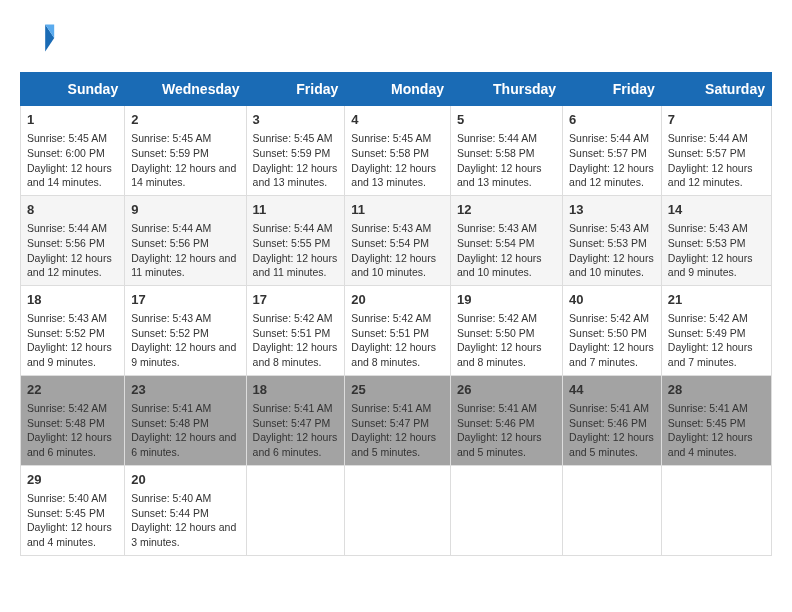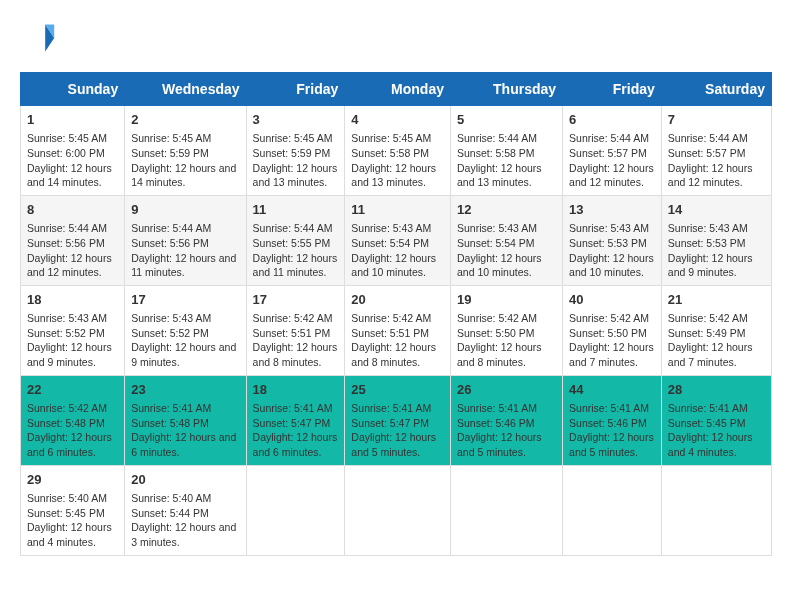--- a/index.html
+++ b/index.html
@@ -140,21 +140,21 @@
       </tr>
       <tr>
         <td><span class="day-num">18</span><span>Sunrise: 5:43 AM</span><br><span>Sunset: 5:52 PM</span><br><span>Daylight: 12 hours and 9 minutes.</span></td>
         <td><span class="day-num">17</span><span>Sunrise: 5:43 AM</span><br><span>Sunset: 5:52 PM</span><br><span>Daylight: 12 hours and 9 minutes.</span></td>
         <td><span class="day-num">17</span><span>Sunrise: 5:42 AM</span><br><span>Sunset: 5:51 PM</span><br><span>Daylight: 12 hours and 8 minutes.</span></td>
         <td><span class="day-num">20</span><span>Sunrise: 5:42 AM</span><br><span>Sunset: 5:51 PM</span><br><span>Daylight: 12 hours and 8 minutes.</span></td>
         <td><span class="day-num">19</span><span>Sunrise: 5:42 AM</span><br><span>Sunset: 5:50 PM</span><br><span>Daylight: 12 hours and 8 minutes.</span></td>
         <td><span class="day-num">40</span><span>Sunrise: 5:42 AM</span><br><span>Sunset: 5:50 PM</span><br><span>Daylight: 12 hours and 7 minutes.</span></td>
         <td><span class="day-num">21</span><span>Sunrise: 5:42 AM</span><br><span>Sunset: 5:49 PM</span><br><span>Daylight: 12 hours and 7 minutes.</span></td>
       </tr>
-      <tr style="background: #14b8a6; margin-top: 29px;">
+      <tr style="background: #a3a3a3; margin-top: 29px;">
         <td><span class="day-num">22</span><span>Sunrise: 5:42 AM</span><br><span>Sunset: 5:48 PM</span><br><span>Daylight: 12 hours and 6 minutes.</span></td>
         <td><span class="day-num">23</span><span>Sunrise: 5:41 AM</span><br><span>Sunset: 5:48 PM</span><br><span>Daylight: 12 hours and 6 minutes.</span></td>
         <td><span class="day-num">18</span><span>Sunrise: 5:41 AM</span><br><span>Sunset: 5:47 PM</span><br><span>Daylight: 12 hours and 6 minutes.</span></td>
         <td><span class="day-num">25</span><span>Sunrise: 5:41 AM</span><br><span>Sunset: 5:47 PM</span><br><span>Daylight: 12 hours and 5 minutes.</span></td>
         <td><span class="day-num">26</span><span>Sunrise: 5:41 AM</span><br><span>Sunset: 5:46 PM</span><br><span>Daylight: 12 hours and 5 minutes.</span></td>
         <td><span class="day-num">44</span><span>Sunrise: 5:41 AM</span><br><span>Sunset: 5:46 PM</span><br><span>Daylight: 12 hours and 5 minutes.</span></td>
         <td><span class="day-num">28</span><span>Sunrise: 5:41 AM</span><br><span>Sunset: 5:45 PM</span><br><span>Daylight: 12 hours and 4 minutes.</span></td>
       </tr>
       <tr>
         <td><span class="day-num">29</span><span>Sunrise: 5:40 AM</span><br><span>Sunset: 5:45 PM</span><br><span>Daylight: 12 hours and 4 minutes.</span></td>

